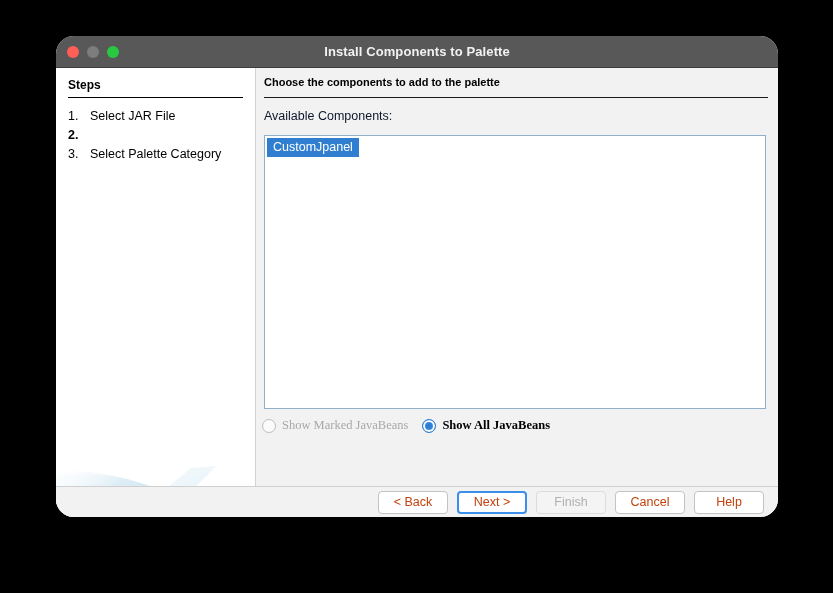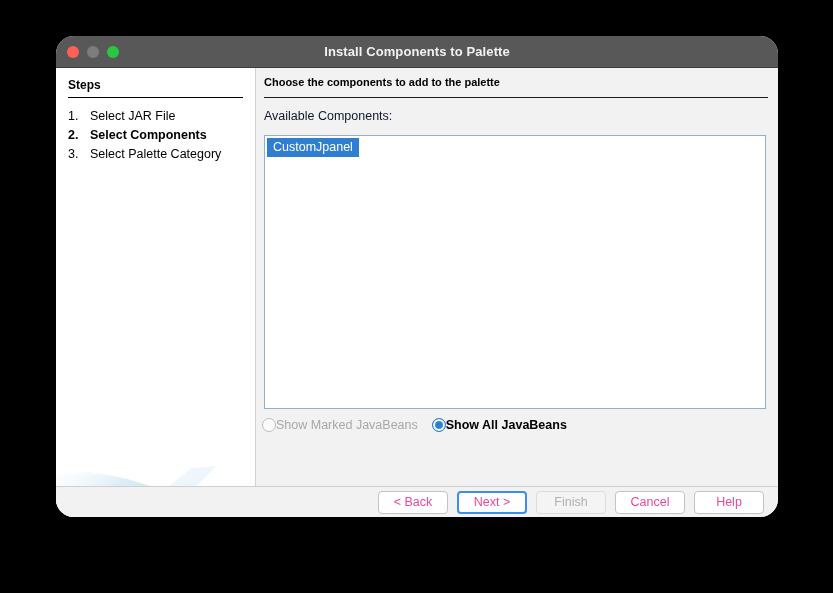--- a/index.html
+++ b/index.html
@@ -188,22 +188,24 @@
     position: absolute;
     left: 6px;
     top: 350px;
     display: flex;
     align-items: center;
     gap: 14px;
   }
   .radio-option {
     display: flex;
     align-items: flex-end;
+    gap: 6px;
     font-size: 12.5px;
     white-space: nowrap;
+    font-family: Liberation Serif, serif;
   }
   .radio-mark {
     width: 14px;
     height: 14px;
     border-radius: 50%;
     box-sizing: border-box;
     flex: none;
     position: relative;
   }
   .radio-mark.off {
@@ -241,21 +243,21 @@
     gap: 9px;
   }
   .btn {
     min-width: 70px;
     height: 23px;
     line-height: 21px;
     padding: 0 12px;
     box-sizing: border-box;
     text-align: center;
     font-size: 12.5px;
-    color: #ec4899;
+    color: #c2410c;
     background: #ffffff;
     border: 1px solid #c3c3c3;
     border-radius: 4px;
     white-space: nowrap;
   }
   .btn.focused {
     border: 2px solid #3b8eea;
     line-height: 19px;
   }
   .btn.disabled {
@@ -283,21 +285,20 @@
     <div id="left-panel">
       <div id="steps-heading">Steps</div>
       <div id="steps-rule"></div>
       <div id="steps-list">
         <div class="step-row">
           <span class="step-num">1.</span>
           <span class="step-label">Select JAR File</span>
         </div>
         <div class="step-row current">
           <span class="step-num">2.</span>
-          <span class="step-label">Select Components</span>
         </div>
         <div class="step-row">
           <span class="step-num">3.</span>
           <span class="step-label">Select Palette Category</span>
         </div>
       </div>
 
       <div id="watermark">
         <svg width="199" height="96" viewBox="0 0 199 96" xmlns="http://www.w3.org/2000/svg">
           <defs>

